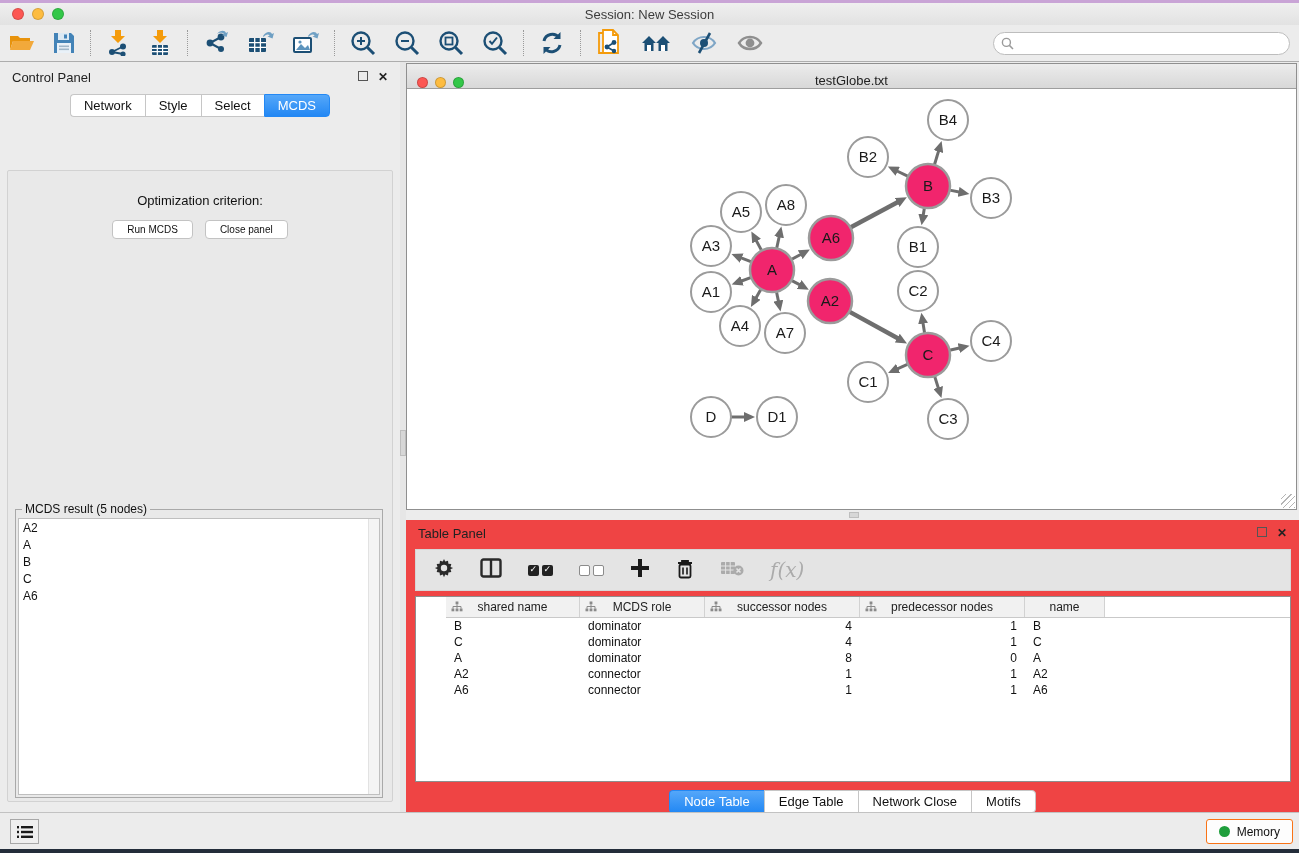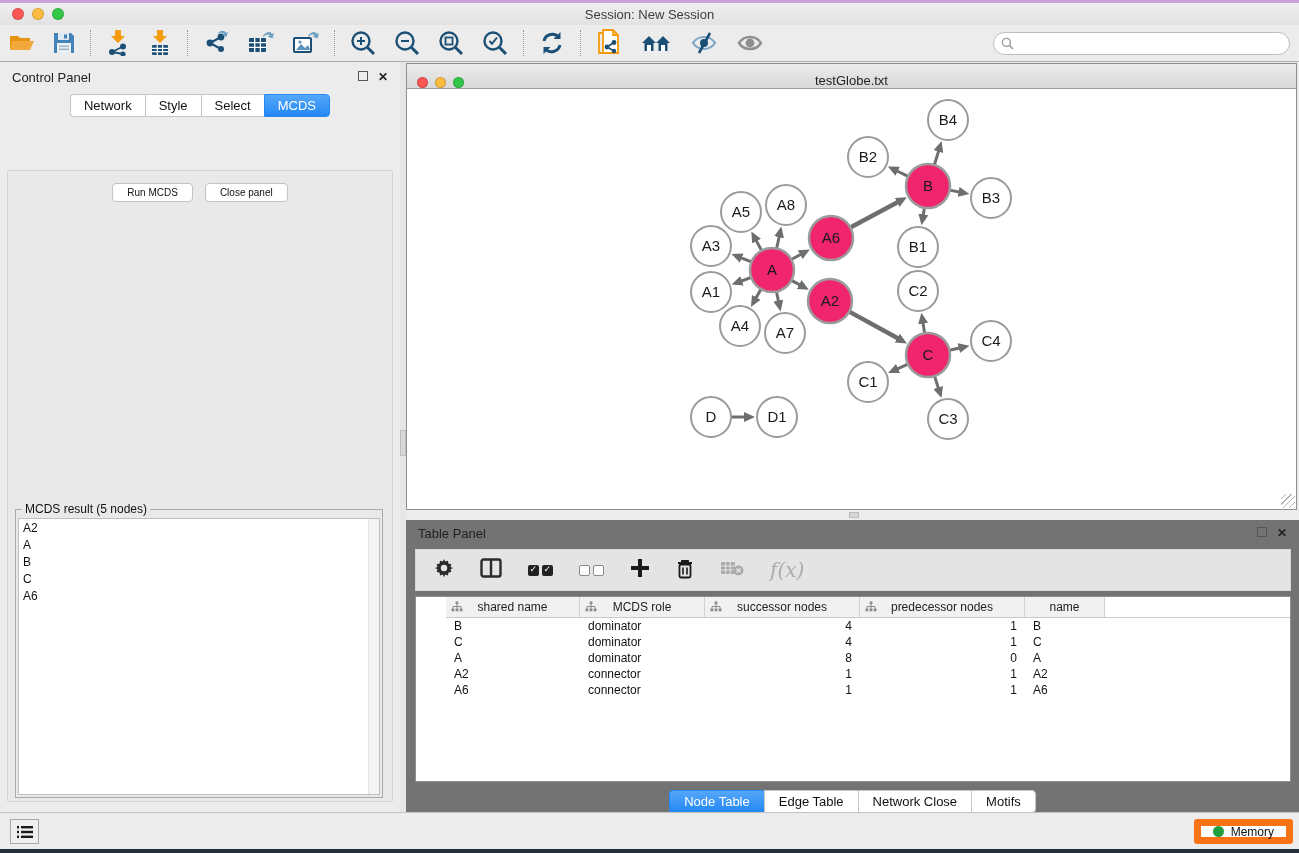--- a/index.html
+++ b/index.html
@@ -71,42 +71,42 @@
   .net-canvas { position:absolute; left:0; top:25px; right:0; bottom:0; background:#fff; }
   .net-canvas svg { display:block; }
   .resize-grip { position:absolute; right:1px; bottom:1px; width:14px; height:14px;
     background:repeating-linear-gradient(135deg, transparent 0 3px, #B5B5B5 3px 4px); }
 
   
   .hdivider { position:absolute; left:406px; top:510px; width:893px; height:10px; background:#ECECEC; }
   .hdivider .grip { position:absolute; left:443px; top:2px; width:10px; height:6px; background:#D7D7D7; border:1px solid #BEBEBE; }
 
   
-  .table-panel { position:absolute; left:406px; top:520px; width:893px; height:292px; background:#737373; }
+  .table-panel { position:absolute; left:406px; top:520px; width:893px; height:292px; background:#ef4444; }
   .tp-header { height:26px; display:flex; align-items:center; padding:0 12px; }
   .tp-title { font-size:13px; color:#222; flex:1; }
   .tp-toolbar { margin:3px 8px 0 9px; height:42px; background:#E4E4E4; border:1px solid #D6D6D6;
     display:flex; align-items:center; padding-left:18px; gap:26px; }
   .fx { font-size:20px; color:#ABABAB; font-style:italic; font-family:"DejaVu Serif", serif; }
   .tbl-wrap { margin:5px 8px 0 9px; height:186px; background:#fff; border:1px solid #8E8E8E; overflow:hidden; position:relative;padding-left:30px; }
   .tbl-header { display:flex; height:21px; border-bottom:1px solid #C9C9C9; }
   .th { background:#F1F1F1; border-right:1px solid #D2D2D2; display:flex; align-items:center; justify-content:center;
     font-size:12px; color:#222; position:relative; }
   .th .hicon { position:absolute; left:5px; top:4px; }
   .tbl-row { display:flex; height:16px; align-items:center; }
   .td { font-size:12px; color:#111; padding:0 8px; white-space:nowrap; overflow:hidden; }
   .td.num { text-align:right; }
   .tp-tabs { display:flex; justify-content:center; margin-top:8px; }
   .tp-tabs .tab { padding:3px 14px; }
 
   
   .statusbar { position:absolute; left:0; top:812px; width:1299px; height:37px; background:#ECECEC; border-top:1px solid #C2C2C2; }
   .list-btn { position:absolute; left:10px; top:6px; width:29px; height:25px; background:#EFEFEF; border:1px solid #A8A8A8;
     display:flex; align-items:center; justify-content:center; }
-  .memory-btn { position:absolute; right:6px; top:6px; height:25px; background:#FDFDFD; border:7px solid #f97316; border-radius:3px;
+  .memory-btn { position:absolute; right:6px; top:6px; height:25px; background:#FDFDFD; border:1px solid #f97316; border-radius:3px;
     display:flex; align-items:center; padding:0 12px; gap:7px; }
   .memory-dot { width:11px; height:11px; border-radius:50%; background:#1F9E3C; }
   .memory-btn span.lbl { font-size:12px; color:#111; }
 
   .chk { width:11px; height:11px; border-radius:2px; }
   .chk.on { background:#222; position:relative; }
   .chk.on::after { content:"✓"; color:#fff; font-size:9px; position:absolute; left:1.5px; top:-0.5px; }
   .chk.off { border:1.5px solid #8B8B8B; background:#fff; }
 </style>
 </head>
@@ -273,20 +273,21 @@
       <span class="winbtn"><span class="float-sq"></span></span>
       <span class="winbtn" style="font-weight:bold;">✕</span>
     </div>
     <div class="cp-tabs">
       <div class="tab">Network</div>
       <div class="tab">Style</div>
       <div class="tab">Select</div>
       <div class="tab active">MCDS</div>
     </div>
     <div class="cp-body">
+      <div class="opt-label">Optimization criterion:</div>
       <div class="cp-buttons">
         <button class="btn">Run MCDS</button>
         <button class="btn">Close panel</button>
       </div>
       <div class="result-group">
         <span class="result-title">MCDS result (5 nodes)</span>
         <div class="result-list">
           <div>
               <div class="result-item">A2</div>
               <div class="result-item">A</div>

